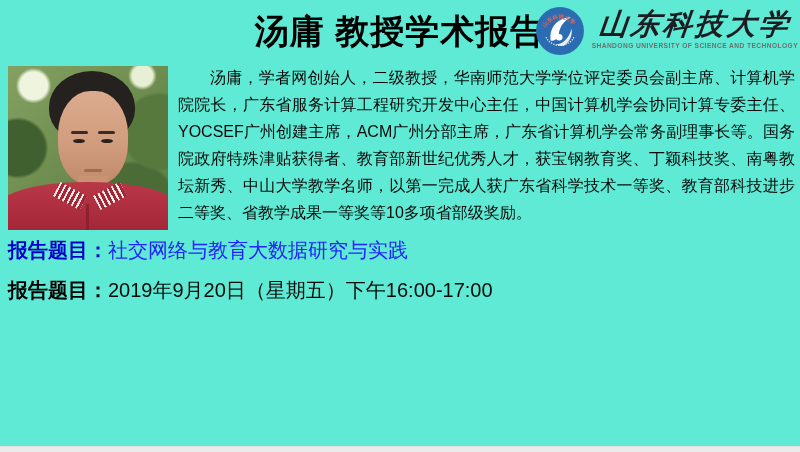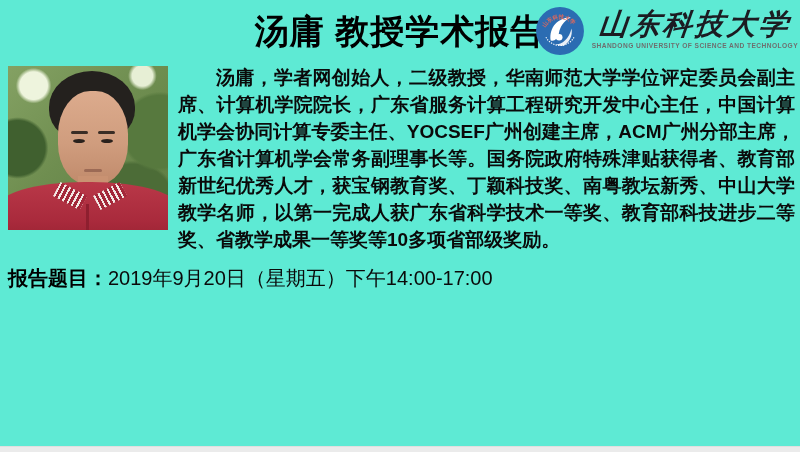--- a/index.html
+++ b/index.html
@@ -34,22 +34,22 @@
     transform: skewX(-6deg); white-space: nowrap;
   }
   .uni-en {
     font-size: 6.6px; font-weight: bold; color: #6e6e6e;
     letter-spacing: 0.45px; margin-top: 2px; white-space: nowrap;
   }
   
   .content { padding: 4px 5px 0 8px; }
   .bio { overflow: visible; }
   .bio-text {
-    font-size: 19px; line-height: 27px; color: #0a0a0a;
-    text-align: justify; text-indent: 2em; font-weight: 700;
+    font-size: 16px; line-height: 27px; color: #0a0a0a;
+    text-align: justify; text-indent: 2em; font-weight: 400;
   }
   
   .photo {
     float: left;
     width: 160px; height: 164px;
     margin: 2px 10px 0 0;
     position: relative; overflow: hidden;
     background:
       radial-gradient(circle at 16% 12%, #eef4dd 0 7%, rgba(238,244,221,0) 9%),
       radial-gradient(circle at 84% 6%, #e7efd5 0 5%, rgba(231,239,213,0) 7%),
@@ -146,22 +146,25 @@
         </div>
         <div class="neck"></div>
         <div class="shirt"></div>
         <div class="collar l"></div>
         <div class="collar r"></div>
         <div class="placket"></div>
       </div>
       <p class="bio-text">汤庸，学者网创始人，二级教授，华南师范大学学位评定委员会副主席、计算机学院院长，广东省服务计算工程研究开发中心主任，中国计算机学会协同计算专委主任、YOCSEF广州创建主席，ACM广州分部主席，广东省计算机学会常务副理事长等。国务院政府特殊津贴获得者、教育部新世纪优秀人才，获宝钢教育奖、丁颖科技奖、南粤教坛新秀、中山大学教学名师，以第一完成人获广东省科学技术一等奖、教育部科技进步二等奖、省教学成果一等奖等10多项省部级奖励。</p>
     </div>
 
+    <div class="sec sec-topic">
+      <span class="lbl">报告题目：</span><span class="val">社交网络与教育大数据研究与实践</span>
+    </div>
 
 
     <div class="sec sec-time">
-      <span class="lbl">报告题目：</span><span>2019年9月20日（星期五）下午14:00-17:00</span>
+      <span class="lbl">报告题目：</span><span>2019年9月20日（星期五）下午16:00-17:00</span>
     </div>
 
   </div>
 
   <div class="bottom-bar"></div>
 </div>
 
 </body></html>

